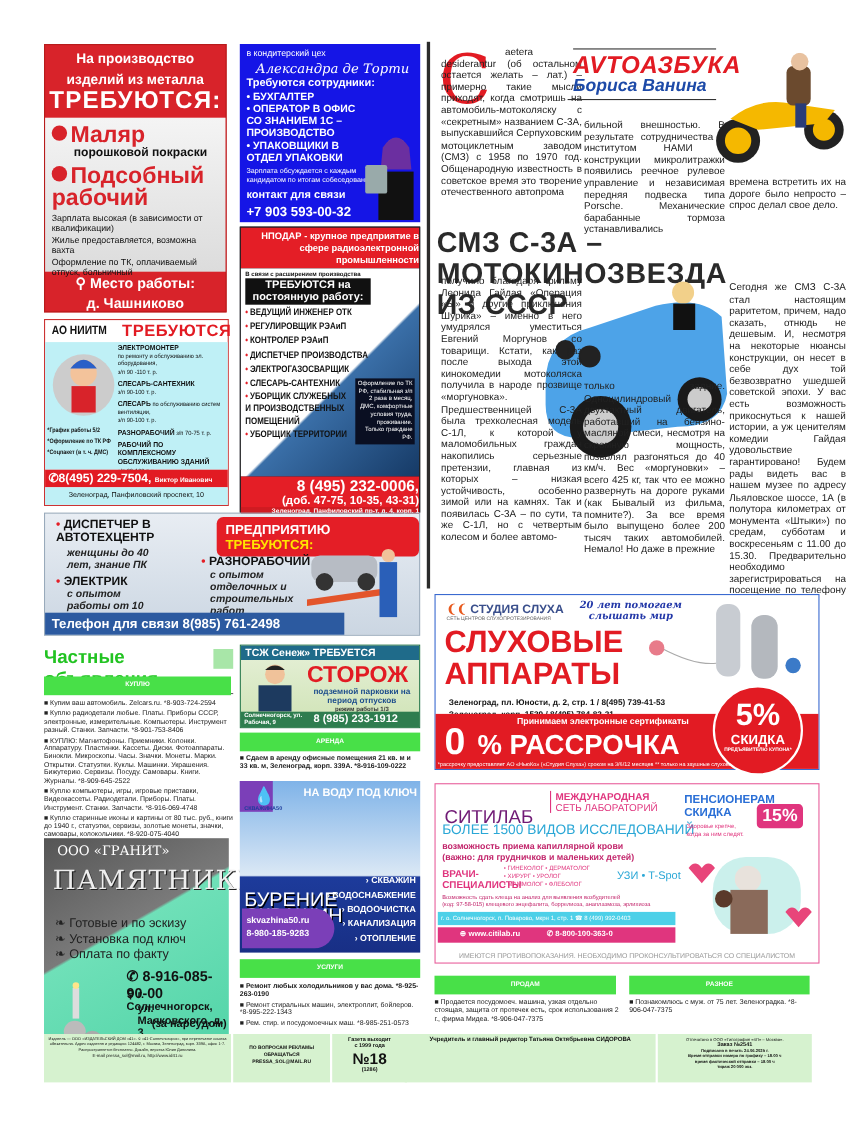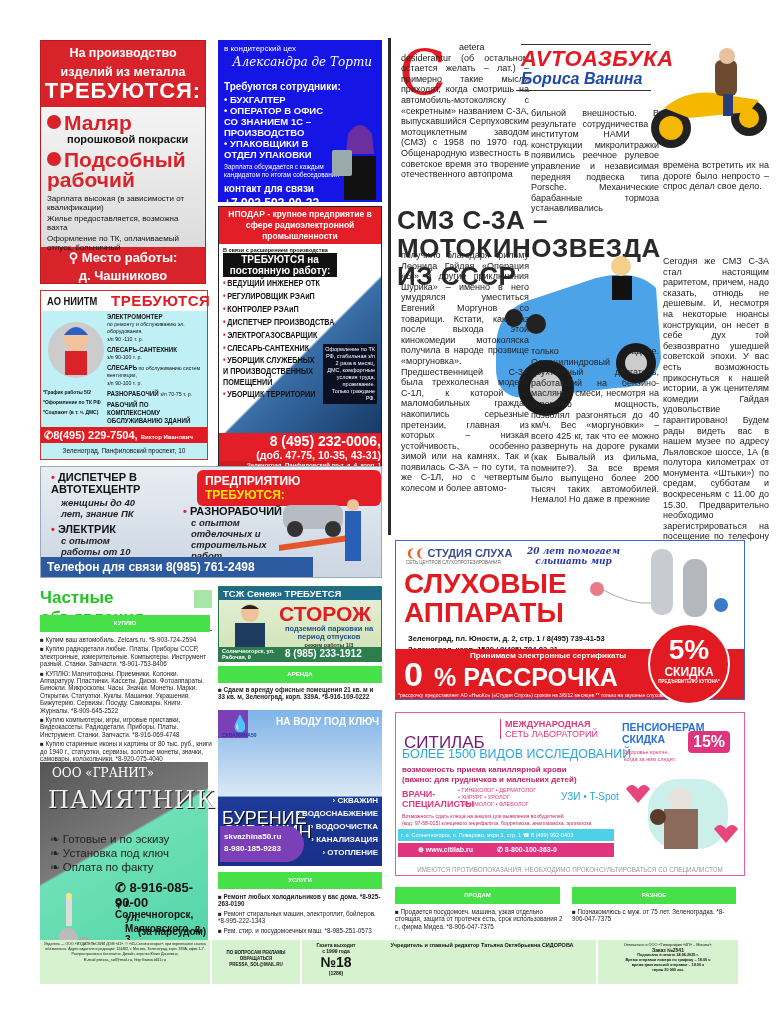--- a/index.html
+++ b/index.html
@@ -13,28 +13,28 @@
 #ad-metal .job{color:#d8232a;font-weight:bold;font-size:21px;line-height:20px}
 #ad-metal .job .dot{display:inline-block;width:14px;height:14px;border-radius:50%;background:#d8232a;margin-right:3px;vertical-align:1px}
 #ad-metal .sub{font-size:11px;font-weight:bold;margin-left:20px;line-height:13px;margin-bottom:4px}
 #ad-metal ul{list-style:none;font-size:8px;line-height:9px;margin-top:4px}
 #ad-metal ul li{margin-bottom:2px}
 #ad-metal .bot{color:#fff;text-align:center;font-weight:bold;font-size:13px;line-height:14px;padding-top:4px}
 #ad-metal .phone{color:#fff;text-align:center;font-weight:bold;font-size:17px;line-height:20px}
 
 #ad-conf{left:218px;top:40px;width:164px;height:162px;background:#1515e6;color:#fff;padding:4px 6px}
 #ad-conf .l1{font-size:8px}
-#ad-conf .script{font-family:"DejaVu Serif",serif;font-style:italic;font-size:12px;text-align:right;margin:2px 4px 12px}
+#ad-conf .script{font-family:"DejaVu Serif",serif;font-style:italic;font-size:12px;text-align:right;margin:2px 4px 1px}
 #ad-conf .req{font-weight:bold;font-size:10px;margin-bottom:2px}
 #ad-conf .item{font-weight:bold;font-size:9.5px;line-height:11px;width:110px}
 #ad-conf .small{font-size:6.5px;line-height:8px;margin-top:3px;width:115px}
 #ad-conf .ct{font-weight:bold;font-size:10px;margin-top:4px;line-height:11px}
 
 #ad-npodar{left:218px;top:206px;width:164px;height:260px;background:#0a0f22;border:1px solid #222}
-#ad-npodar .hdr{background:#e41e26;color:#fff;font-size:8.5px;text-align:center;font-weight:bold;line-height:11px;padding:2px 0}
+#ad-npodar .hdr{background:#e41e26;color:#fff;font-size:8.5px;text-align:right;font-weight:bold;line-height:11px;padding:2px 0}
 #ad-npodar .body{background:linear-gradient(135deg,#fff 0%,#fff 55%,#3a6fa8 56%,#163a66 100%);padding:3px 4px;height:189px;position:relative}
 #ad-npodar .t1{font-size:5.5px;font-weight:bold;text-align:left}
 #ad-npodar .t2{background:#111;color:#fff;font-weight:bold;text-align:center;font-size:10px;line-height:11px;padding:1px 0;width:114px}
 #ad-npodar .li{font-weight:bold;font-size:8.5px;line-height:13px;font-family:"Liberation Sans",sans-serif;transform:scaleX(0.85);transform-origin:left}
 #ad-npodar .li::before{content:"•";color:#e41e26;margin-right:2px}
 #ad-npodar .note{position:absolute;right:4px;top:100px;width:54px;background:#0a0f22;color:#fff;font-size:5.5px;text-align:right;line-height:7px;padding:2px}
 #ad-npodar .ph{background:#e41e26;color:#fff;text-align:right;font-weight:bold}
 #ad-npodar .ph .a{font-size:14px;line-height:16px}
 #ad-npodar .ph .b{font-size:10.5px;line-height:12px}
 #ad-npodar .ph .c{font-size:6px;line-height:9px;background:#cf1b22}

